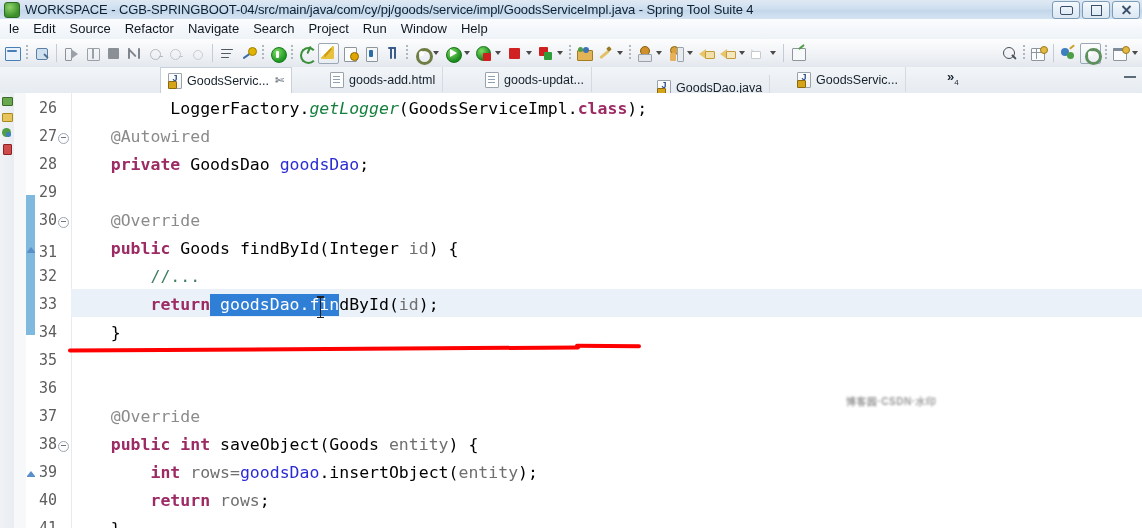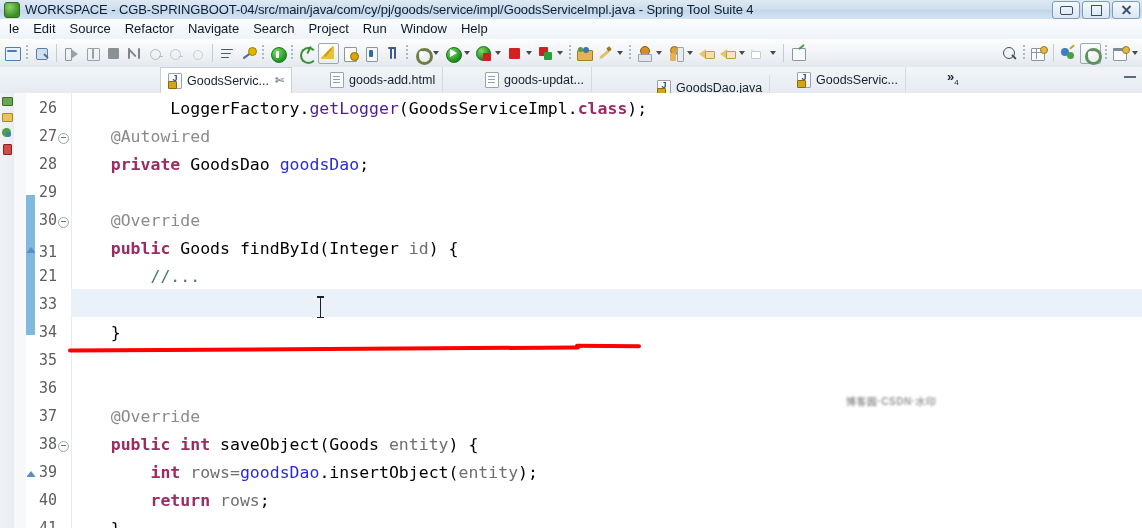--- a/index.html
+++ b/index.html
@@ -180,21 +180,21 @@
     font-family:"DejaVu Sans Mono",monospace;
     font-size:16.5px;line-height:1;color:#000000;
   }
   .curline-bg{
     position:absolute;left:0;width:1142px;height:28px;background:#eaf1f9;
   }
   .k{color:#9c2a63;font-weight:bold;}
   .fld{color:#2b2bd4;}                      
   .ann{color:#8b8b8b;}                      
   .cmt{color:#3f7f5f;}                      
-  .st{color:#4c1d95;}     
+  .st{font-style:italic;color:#15803d;}     
   .pl{color:#000000;}
   .par{color:#6f6f6f;}                      
 
   .sel{background:#2f7fd6;color:#ffffff;padding:1px 0 2px 0;}
   .caretline{
     position:absolute;width:1px;background:#202020;
   }
   .caretline:before,.caretline:after{
     content:"";position:absolute;left:-3px;width:7px;height:1.5px;background:#202020;
   }
@@ -489,21 +489,21 @@
       <div class="hl" style="top:102px;height:140px;"></div>
     </div>
 
     <div class="linenos">
       <span class="ln" style="top:8px;">26</span>
       <span class="ln" style="top:36px;">27</span>
       <span class="ln" style="top:64px;">28</span>
       <span class="ln" style="top:92px;">29</span>
       <span class="ln" style="top:120px;">30</span>
       <span class="ln" style="top:152px;">31</span>
-      <span class="ln" style="top:176px;">21</span>
+      <span class="ln" style="top:176px;">32</span>
       <span class="ln" style="top:204px;">33</span>
       <span class="ln" style="top:232px;">34</span>
       <span class="ln" style="top:260px;">35</span>
       <span class="ln" style="top:288px;">36</span>
       <span class="ln" style="top:316px;">37</span>
       <span class="ln" style="top:344px;">38</span>
       <span class="ln" style="top:372px;">39</span>
       <span class="ln" style="top:400px;">40</span>
       <span class="ln" style="top:428px;">41</span>
 
@@ -526,20 +526,21 @@
       <div class="cline" style="top:64px;"><span class="pl">    </span><span class="k">private</span><span class="pl"> GoodsDao </span><span class="fld">goodsDao</span><span class="pl">;</span></div>
 
       <div class="cline" style="top:92px;"></div>
 
       <div class="cline" style="top:120px;"><span class="pl">    </span><span class="ann">@Override</span></div>
 
       <div class="cline" style="top:148px;"><span class="pl">    </span><span class="k">public</span><span class="pl"> Goods findById(Integer </span><span class="par">id</span><span class="pl">) {</span></div>
 
       <div class="cline" style="top:176px;"><span class="pl">        </span><span class="cmt">//...</span></div>
 
+      <div class="cline" style="top:204px;"><span class="pl">        </span><span class="k">return</span><span class="sel"> goodsDao.fin</span><span class="pl">dById(</span><span class="par">id</span><span class="pl">);</span></div>
       <div class="caretline" style="left:249px;top:203px;height:22px;"></div>
 
       <div class="cline" style="top:232px;"><span class="pl">    </span><span class="pl">}</span></div>
 
       <div class="cline" style="top:260px;"></div>
       <div class="cline" style="top:288px;"></div>
 
       <div class="cline" style="top:316px;"><span class="pl">    </span><span class="ann">@Override</span></div>
 
       <div class="cline" style="top:344px;"><span class="pl">    </span><span class="k">public</span><span class="k"> int</span><span class="pl"> saveObject(Goods </span><span class="par">entity</span><span class="pl">) {</span></div>

